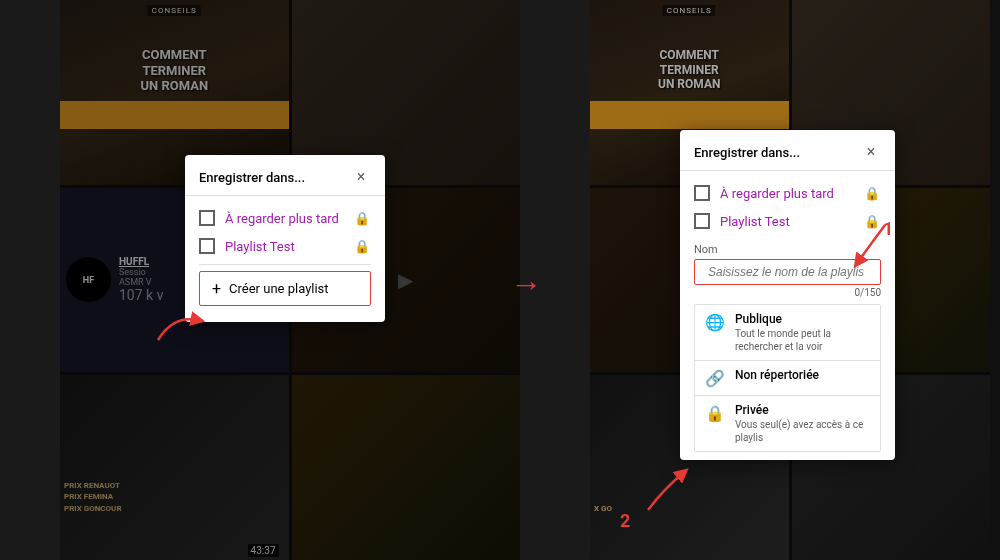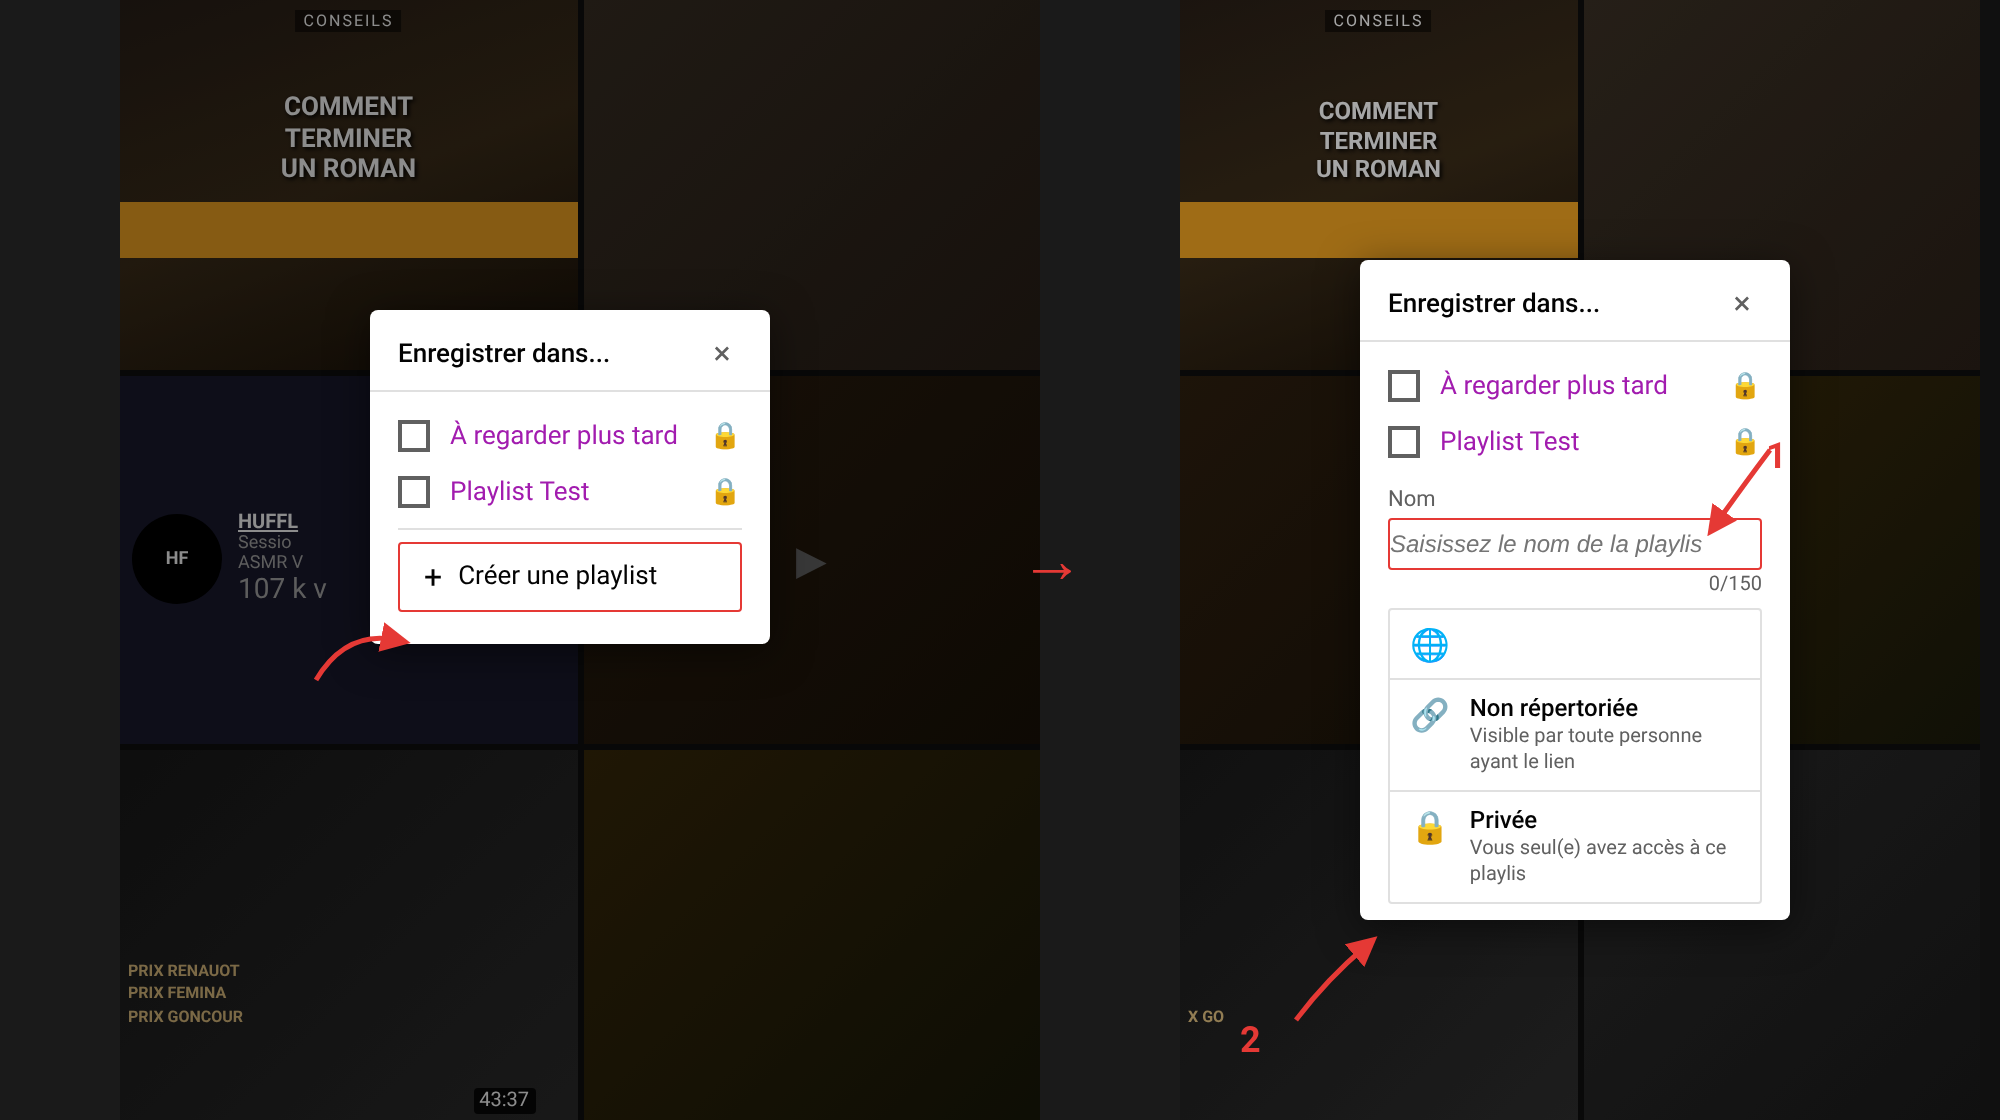--- a/index.html
+++ b/index.html
@@ -126,21 +126,21 @@
 
     .name-label {
       font-size: 11px;
       color: #606060;
       margin-bottom: 3px;
     }
 
     .name-input-box {
       border: 1.5px solid #e53935;
       border-radius: 2px;
-      padding: 5px 0;
+      padding: 5px 13px;
       font-size: 12px;
       color: #aaa;
       background: #fff;
       width: 100%;
       font-style: italic;
     }
 
     .char-count {
       font-size: 10px;
       color: #606060;
@@ -187,21 +187,21 @@
       font-size: 10px;
       color: #606060;
       margin-top: 1px;
       line-height: 1.3;
     }
 
     
     .thumb-overlay {
       position: absolute;
       bottom: 3px;
-      right: 21px;
+      right: 10px;
       background: rgba(0,0,0,0.8);
       color: #fff;
       font-size: 10px;
       padding: 1px 3px;
       border-radius: 2px;
     }
 
     .thumb-title {
       position: absolute;
       top: 50%;
@@ -412,26 +412,29 @@
 
     <div class="name-field-container">
       <div class="name-label">Nom</div>
       <input type="text" class="name-input-box" style="font-style: italic; color: rgb(170, 170, 170); outline: none; border: 1.5px solid rgb(229, 57, 53);" placeholder="Saisissez le nom de la playlis">
       <div class="char-count">0/150</div>
     </div>
 
     <div class="visibility-dropdown">
       <div class="visibility-option">
         <span class="vis-icon">🌐</span>
+        <div class="vis-text">
+          <div class="vis-title">Publique</div>
+          <div class="vis-desc">Tout le monde peut la rechercher et la voir</div>
+        </div>
       </div>
       <div class="visibility-option">
         <span class="vis-icon">🔗</span>
         <div class="vis-text">
           <div class="vis-title">Non répertoriée</div>
-          <div class="vis-desc">Visible par toute personne ayant le lien</div>
         </div>
       </div>
       <div class="visibility-option">
         <span class="vis-icon">🔒</span>
         <div class="vis-text">
           <div class="vis-title">Privée</div>
           <div class="vis-desc">Vous seul(e) avez accès à ce playlis</div>
         </div>
       </div>
     </div>

